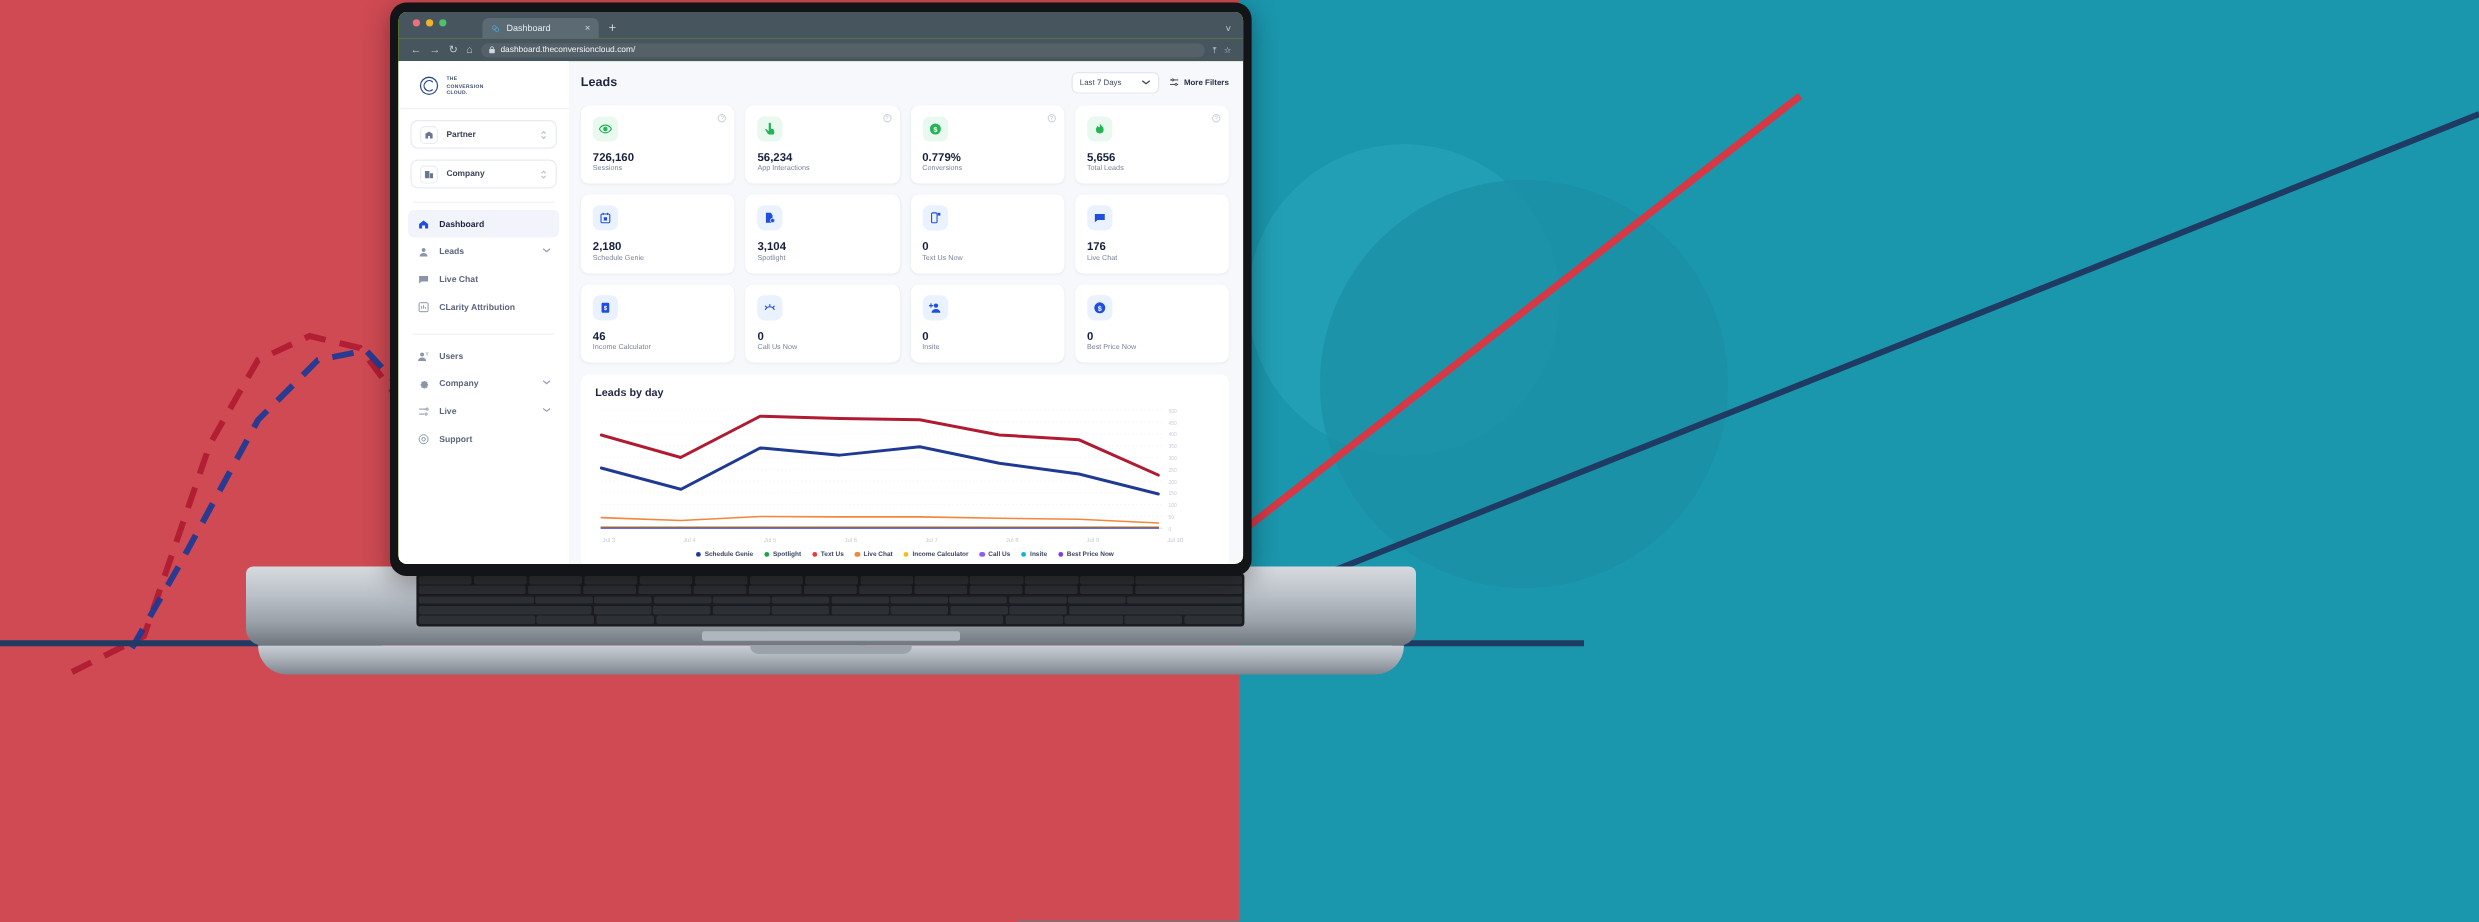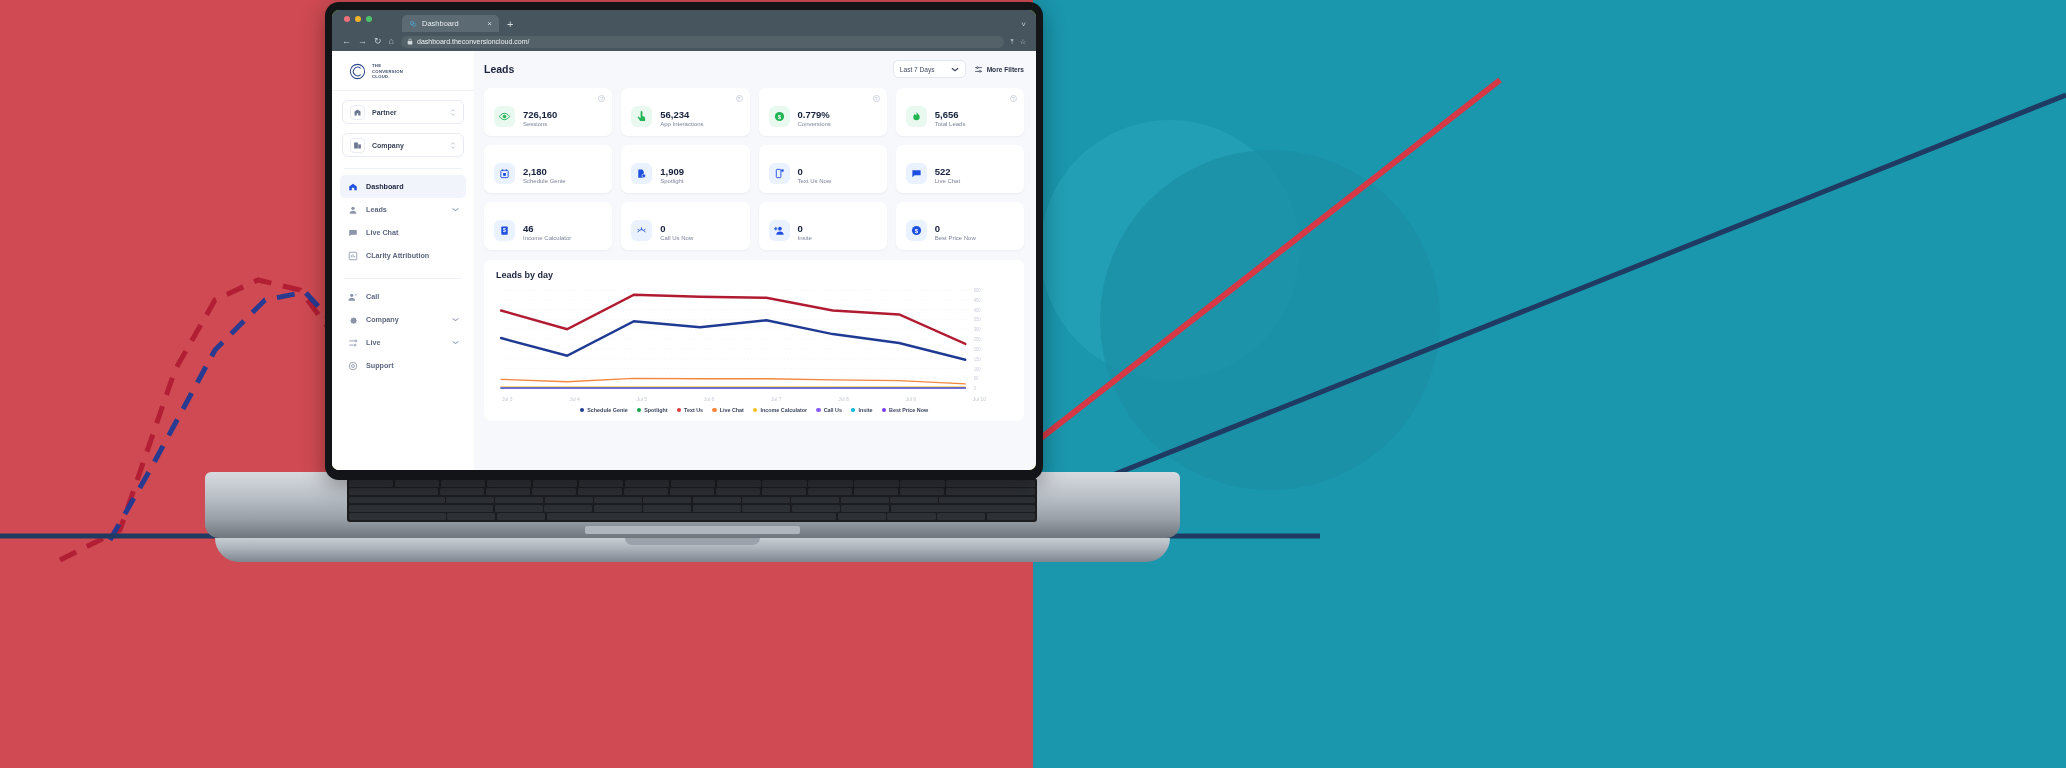--- a/index.html
+++ b/index.html
@@ -108,22 +108,23 @@
     display: flex; align-items: center; padding: 0 6px; gap: 16px; min-width: 70px;
   }
   .range-label { font-size: 6.6px; color: #414a61; }
   .range-chev { color: #3a4358; font-size: 7px; margin-left: auto; }
   .more-filters { display: flex; align-items: center; gap: 4px; }
   .mf-label { font-size: 6.6px; color: #2b3349; font-weight: bold; }
 
   .card-grid { display: grid; grid-template-columns: repeat(4, 1fr); gap: 9px; }
   .stat-card {
     background: #fff; border-radius: 7px; padding: 9px 10px; position: relative;
-    display: flex; align-items: flex-end; gap: 8px; min-height: 48px;
+    display: flex; align-items: flex-start; gap: 8px; min-height: 48px;
     box-shadow: 0 1px 2px rgba(25,40,80,.05);
+    flex-direction: column;
   }
   .stat-ico { width: 21px; height: 21px; border-radius: 6px; flex-shrink: 0;
               display: flex; align-items: center; justify-content: center; }
   .stat-ico.green { background: #e9f9ef; }
   .stat-ico.blue  { background: #eaf1ff; }
   .stat-val { font-size: 9.5px; font-weight: bold; color: #16203c; line-height: 1.2; }
   .stat-lab { font-size: 6px; color: #7b8499; margin-top: 1px; }
   .help-ic { position: absolute; right: 7px; top: 7px; width: 7px; height: 7px;
              border-radius: 50%; border: 1px solid #cfd6e1; color: #b9c1cf;
              font-size: 5px; display: flex; align-items: center; justify-content: center; }
@@ -390,21 +391,21 @@
           <div class="divider"></div>
 
           <div class="nav-item">
             <span class="nav-ico">
               <svg width="10" height="10" viewBox="0 0 24 24" fill="#8b94a8">
                   <circle cx="9" cy="8" r="4"></circle>
                   <path d="M1 21c0-4.4 3.6-7 8-7s8 2.6 8 7z"></path>
                   <path d="M17 4l2 2 2-2M19 6v4" stroke="#8b94a8" stroke-width="1.6" fill="none"></path>
                 </svg>
             </span>
-            <span class="nav-label">Call</span>
+            <span class="nav-label">Users</span>
           </div>
 
           <div class="nav-item">
             <span class="nav-ico">
               <svg width="10" height="10" viewBox="0 0 24 24" fill="#8b94a8">
                   <path d="M12 8a4 4 0 100 8 4 4 0 000-8zm9 4l-2-1 1-2-2-2-2 1-1-2h-3l-1 2-2-1-2 2 1 2-2 1v3l2 1-1 2 2 2 2-1 1 2h3l1-2 2 1 2-2-1-2 2-1z"></path>
                 </svg>
             </span>
             <span class="nav-label">Company</span>
             <span class="nav-chev">
@@ -537,21 +538,21 @@
             </div>
 
             <div class="stat-card">
               <span class="stat-ico blue">
                 <svg width="11" height="11" viewBox="0 0 24 24" fill="#1f4fe0">
                     <path d="M5 3h9l3 5v13H5z"></path>
                     <circle cx="17" cy="17" r="4" fill="#1f4fe0" stroke="#eaf1ff" stroke-width="1.5"></circle>
                   </svg>
               </span>
               <div>
-                <div class="stat-val">1,909</div>
+                <div class="stat-val">3,104</div>
                 <div class="stat-lab">Spotlight</div>
               </div>
             </div>
 
             <div class="stat-card">
               <span class="stat-ico blue">
                 <svg width="11" height="11" viewBox="0 0 24 24" fill="none" stroke="#1f4fe0" stroke-width="2">
                     <rect x="5" y="3" width="10" height="18" rx="2"></rect>
                     <rect x="16" y="3" width="5" height="5" fill="#1f4fe0" stroke="none"></rect>
                   </svg>
@@ -562,21 +563,21 @@
               </div>
             </div>
 
             <div class="stat-card">
               <span class="stat-ico blue">
                 <svg width="11" height="11" viewBox="0 0 24 24" fill="#1f4fe0">
                     <path d="M3 5h18v11H8l-5 4z"></path>
                   </svg>
               </span>
               <div>
-                <div class="stat-val">522</div>
+                <div class="stat-val">176</div>
                 <div class="stat-lab">Live Chat</div>
               </div>
             </div>
 
             <div class="stat-card">
               <span class="stat-ico blue">
                 <svg width="11" height="11" viewBox="0 0 24 24" fill="#1f4fe0">
                     <rect x="5" y="3" width="14" height="18" rx="2"></rect>
                     <text x="12" y="16" font-size="11" font-weight="bold" fill="#fff" text-anchor="middle" font-family="Liberation Sans, sans-serif">$</text>
                   </svg>

